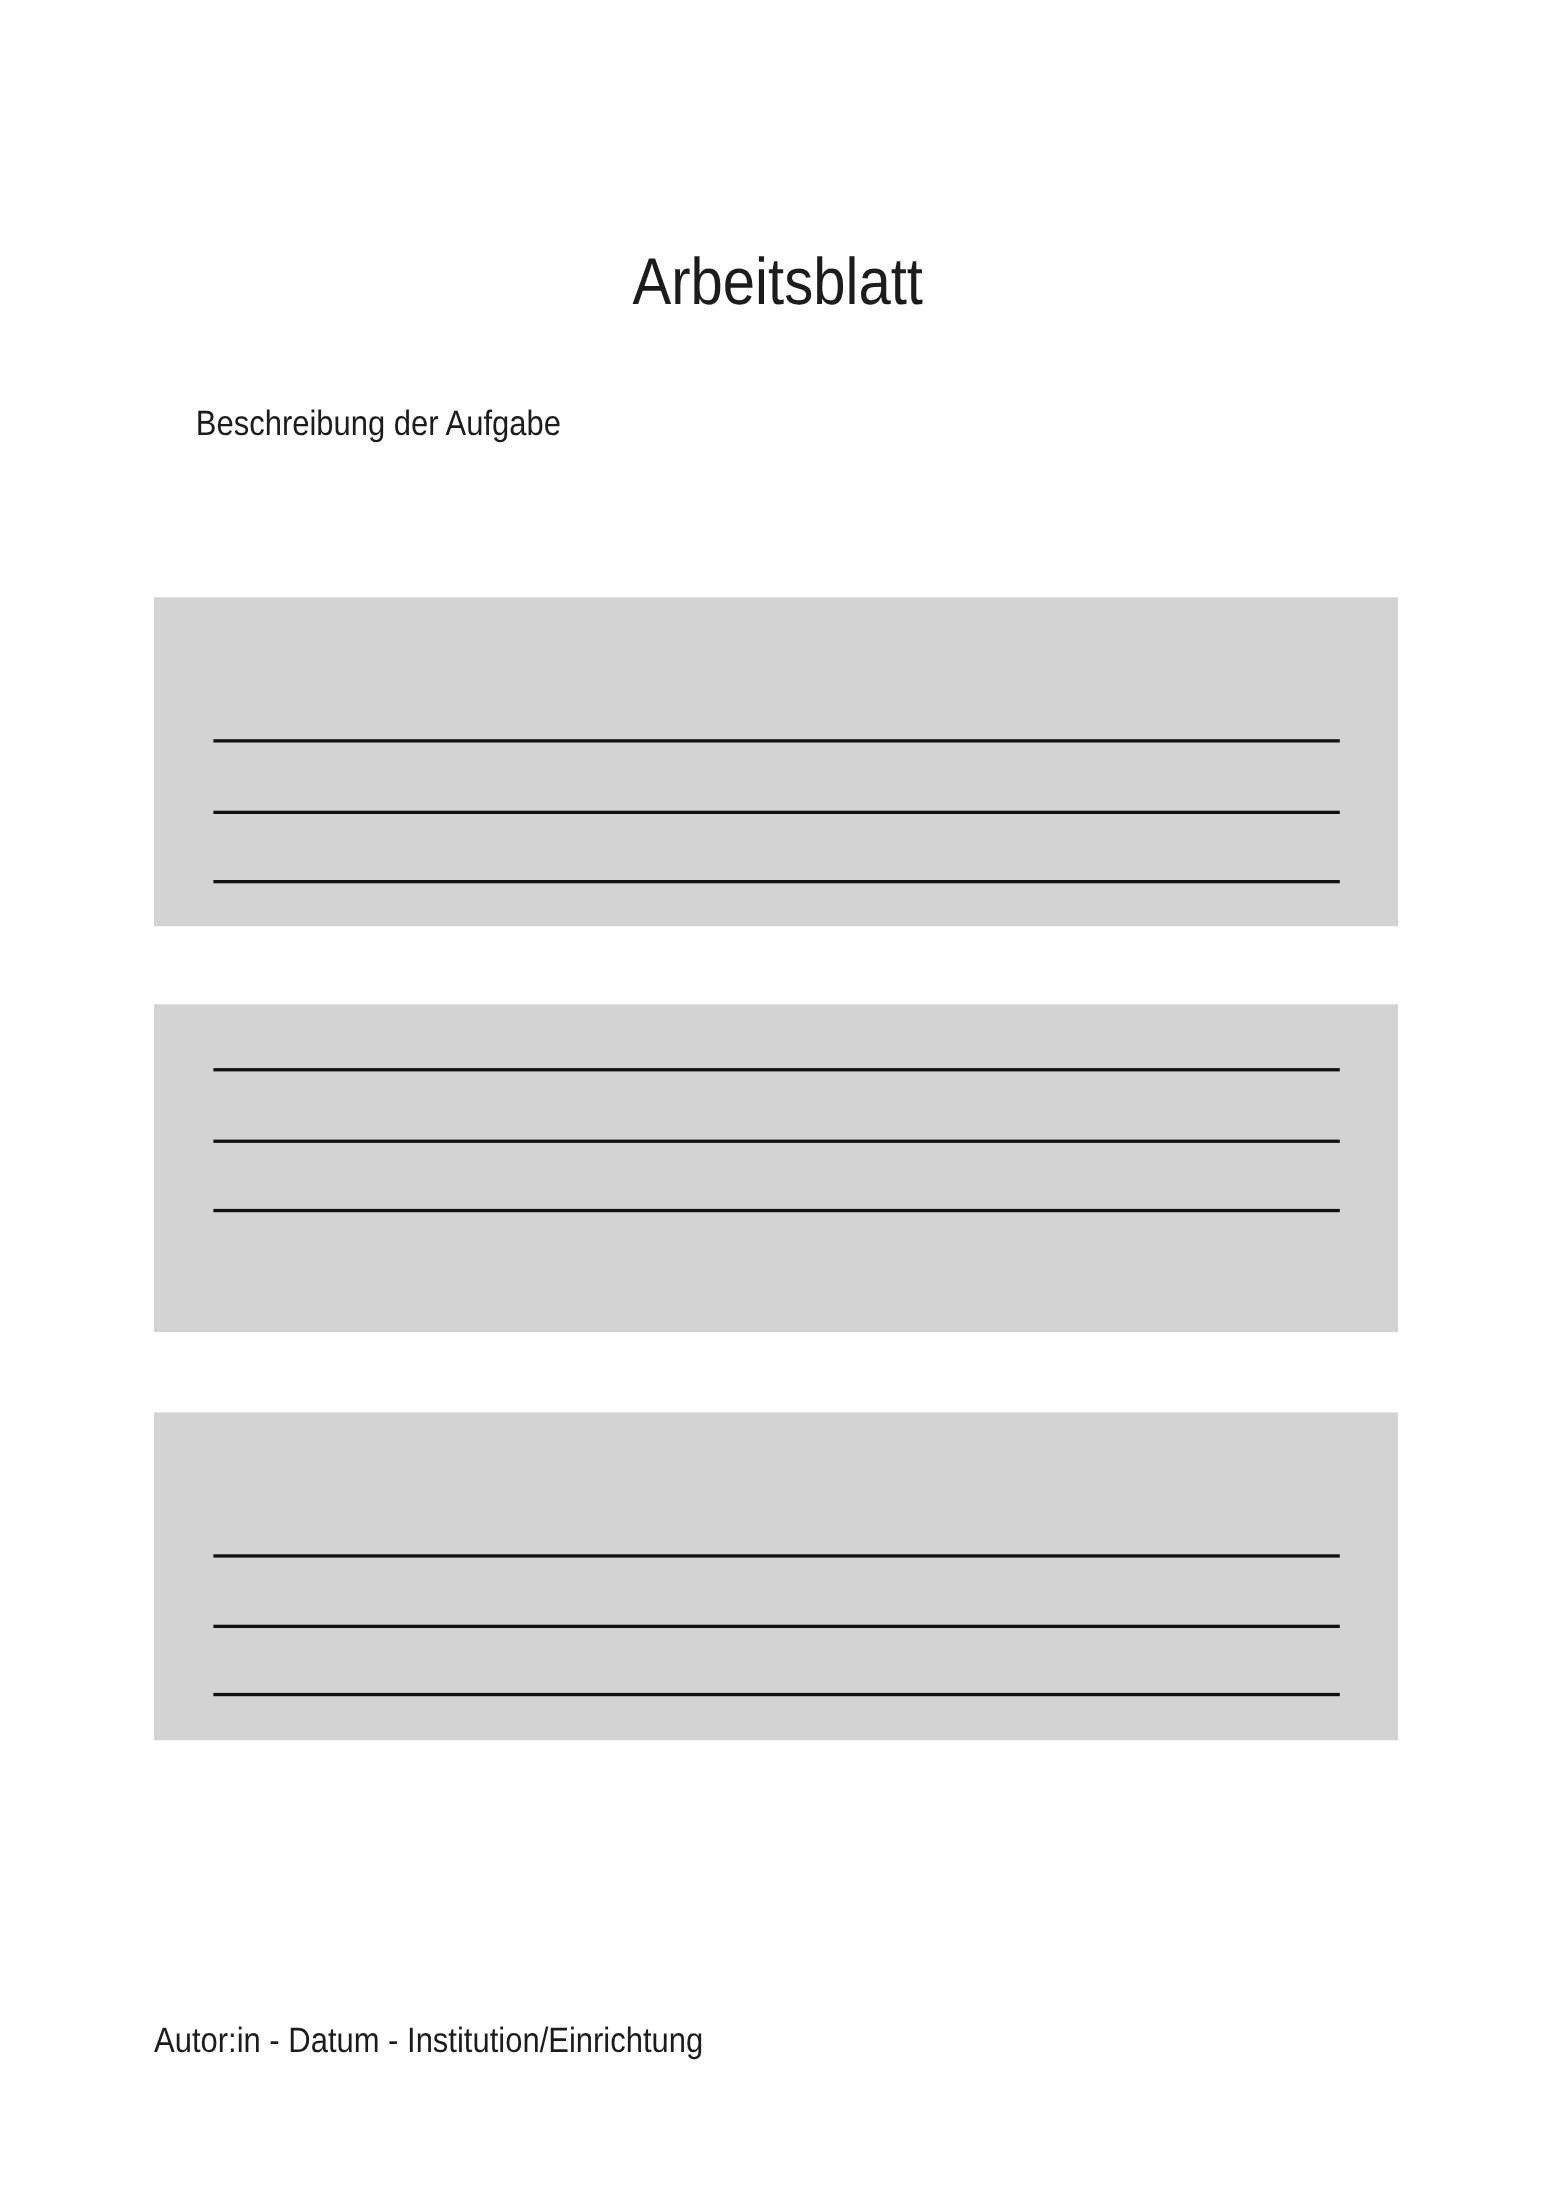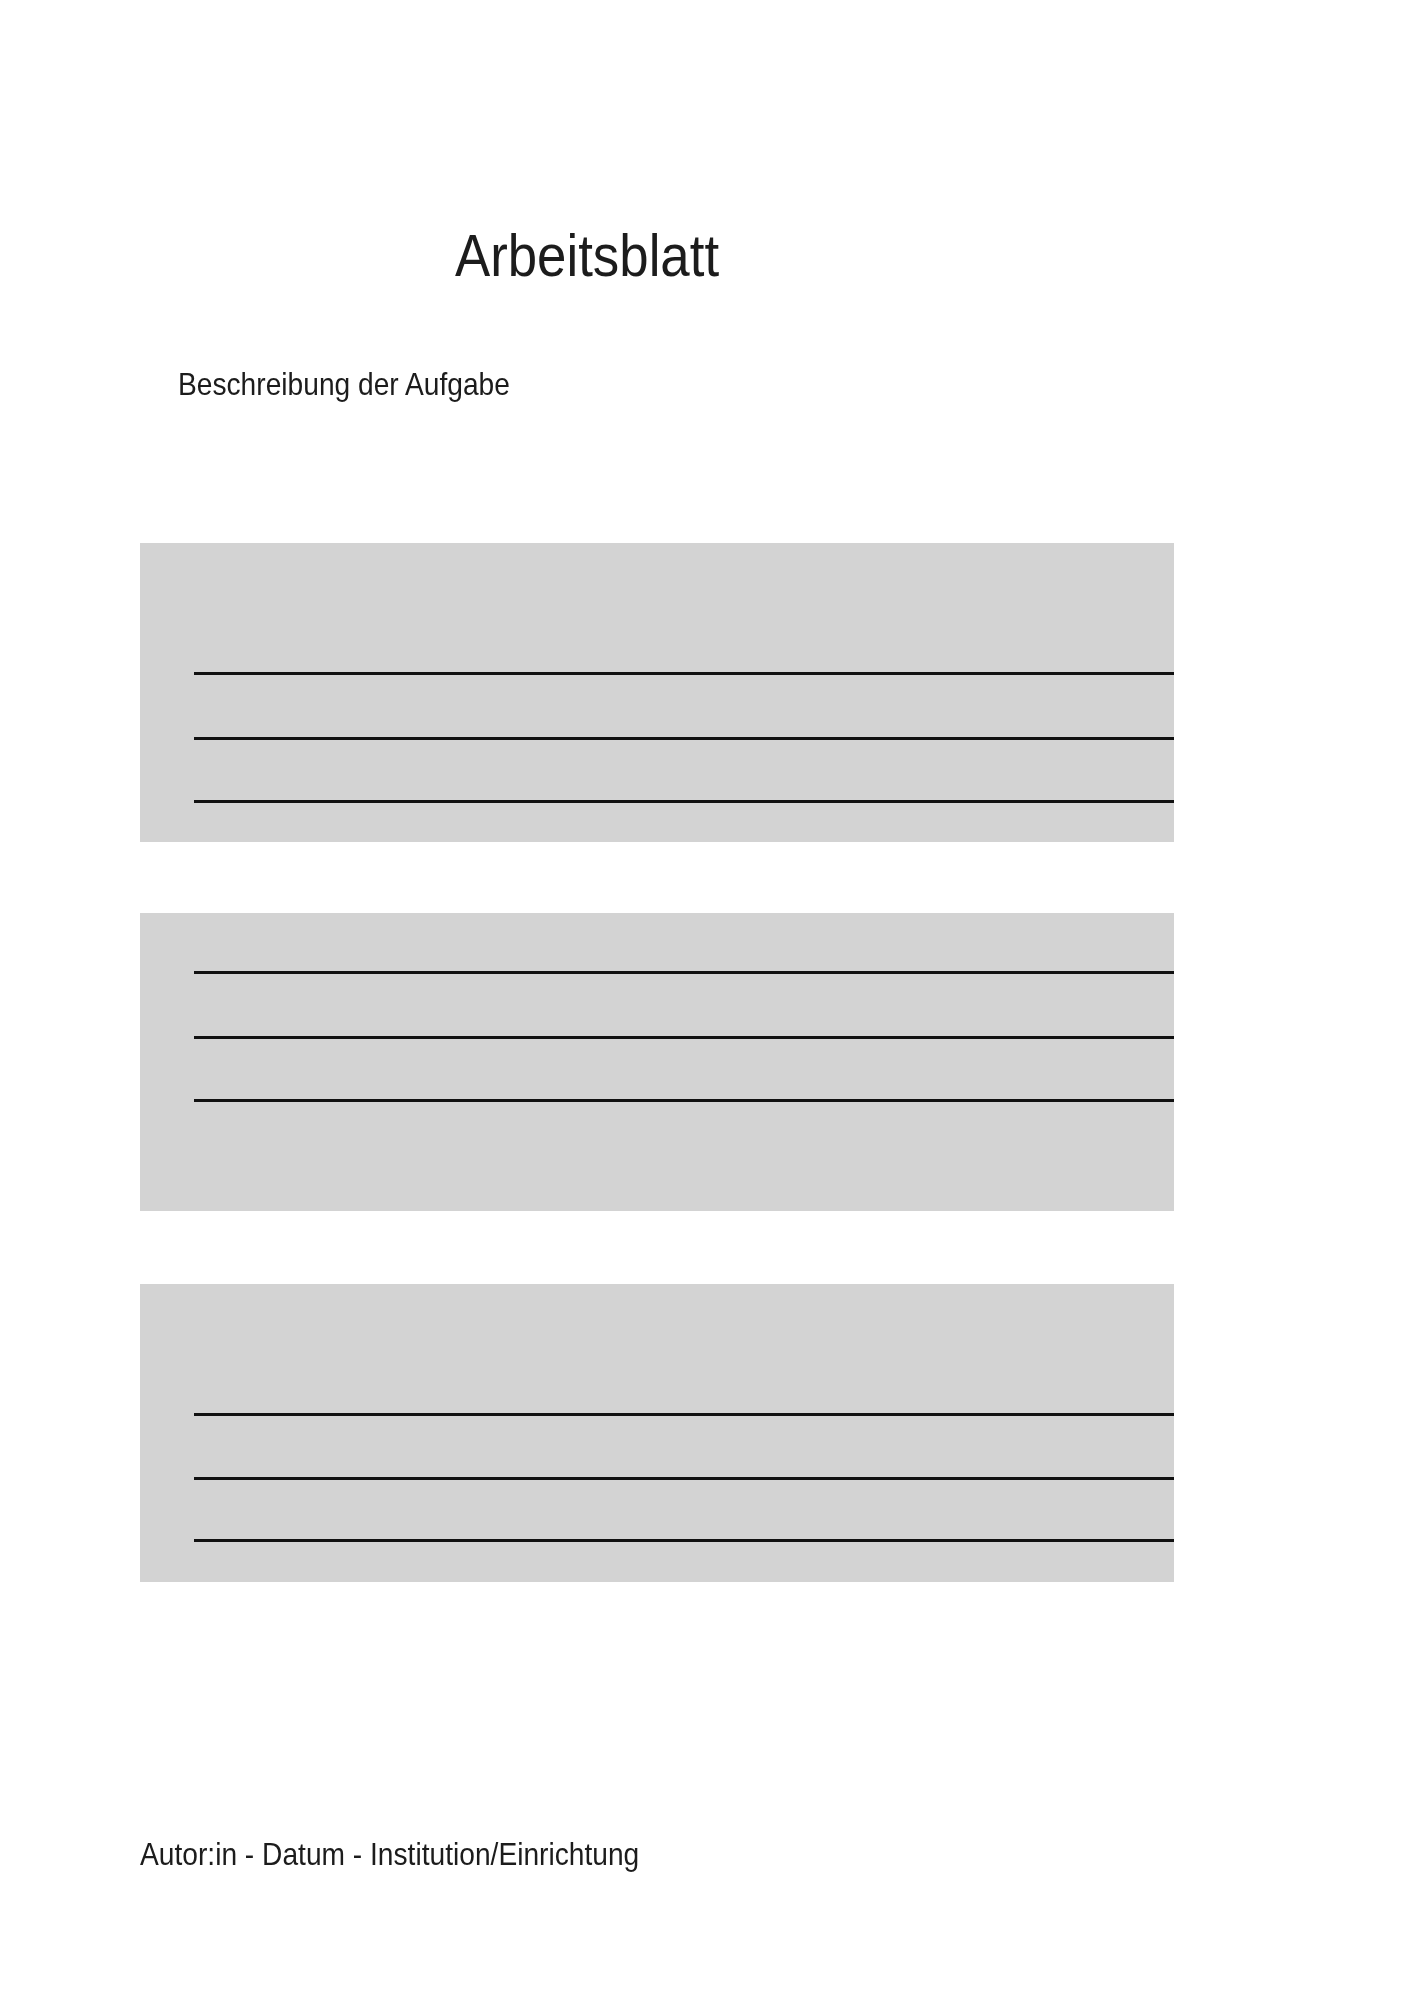--- a/index.html
+++ b/index.html
@@ -1,18 +1,18 @@
 <!DOCTYPE html>
 <html><head>
 <meta charset="utf-8">
 <style>
   html, body { margin: 0; padding: 0; }
   #page {
     position: relative;
-    width: 1174px;
+    width: 1414px;
     height: 2000px;
     background: var(--page-bg, #ffffff);
     overflow: hidden;
     font-family: "Liberation Sans", "DejaVu Sans", sans-serif;
     color: var(--text, #1c1c1c);
   }
   .abs { position: absolute; line-height: 1; white-space: nowrap; }
   #title {
     top: 226px;
     left: 0;

